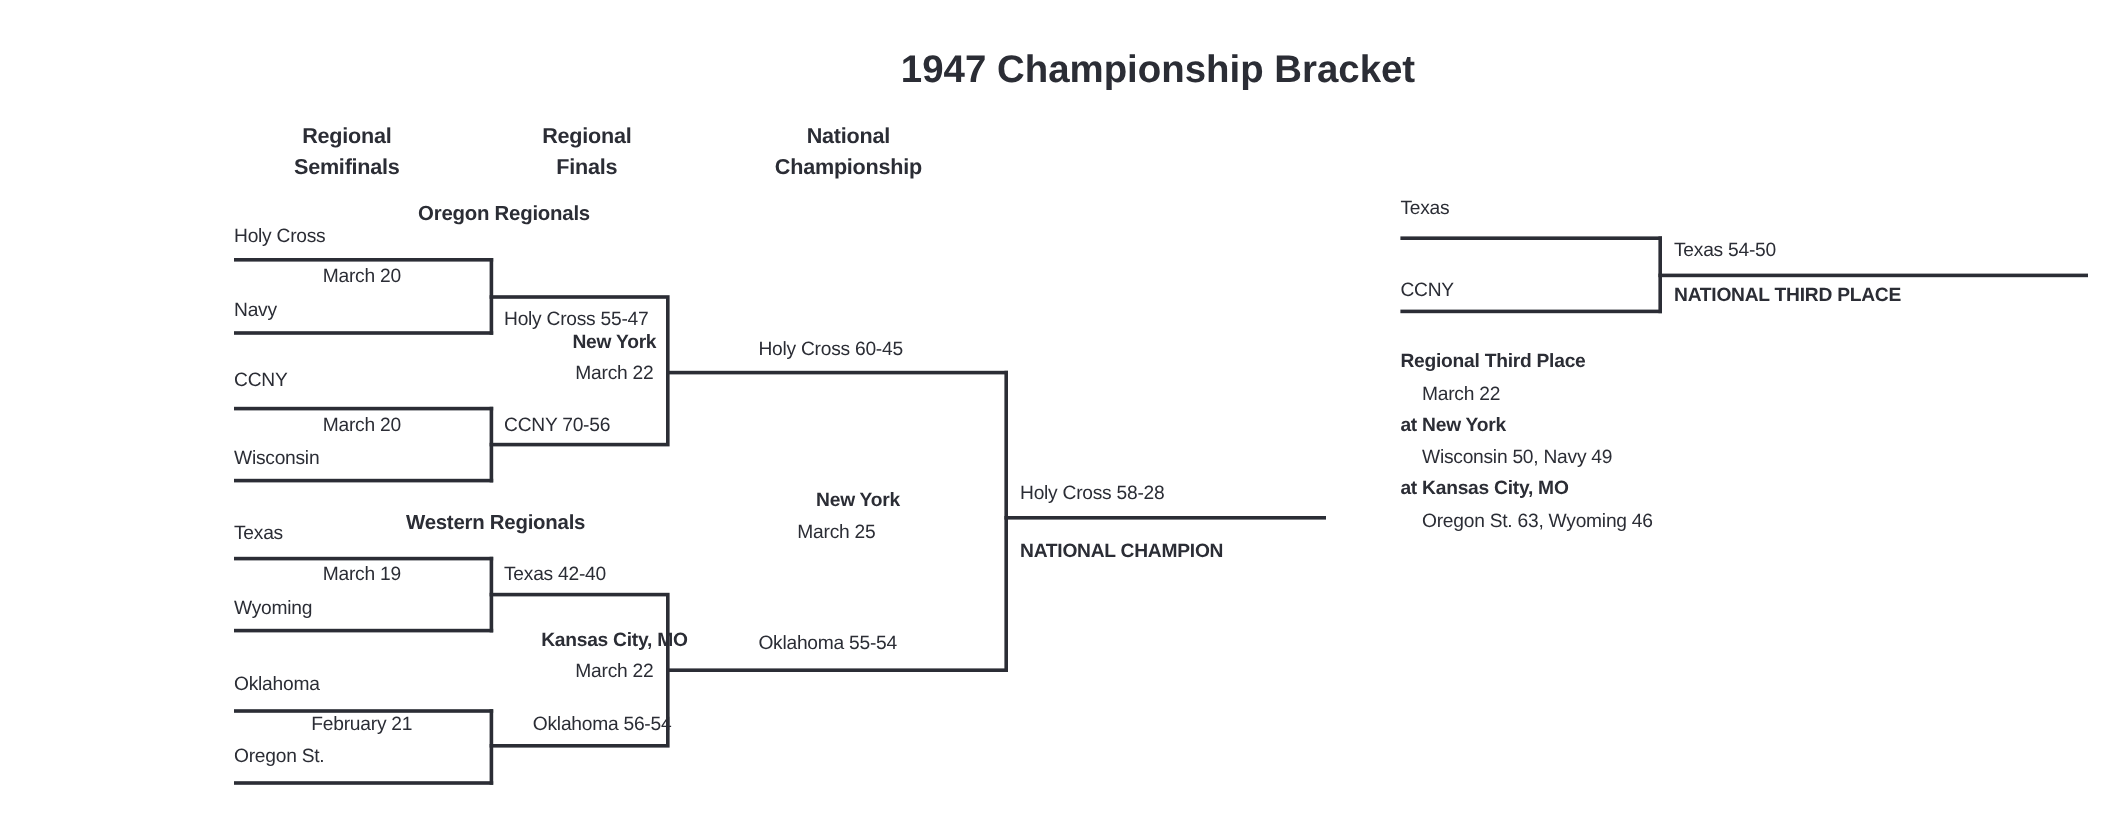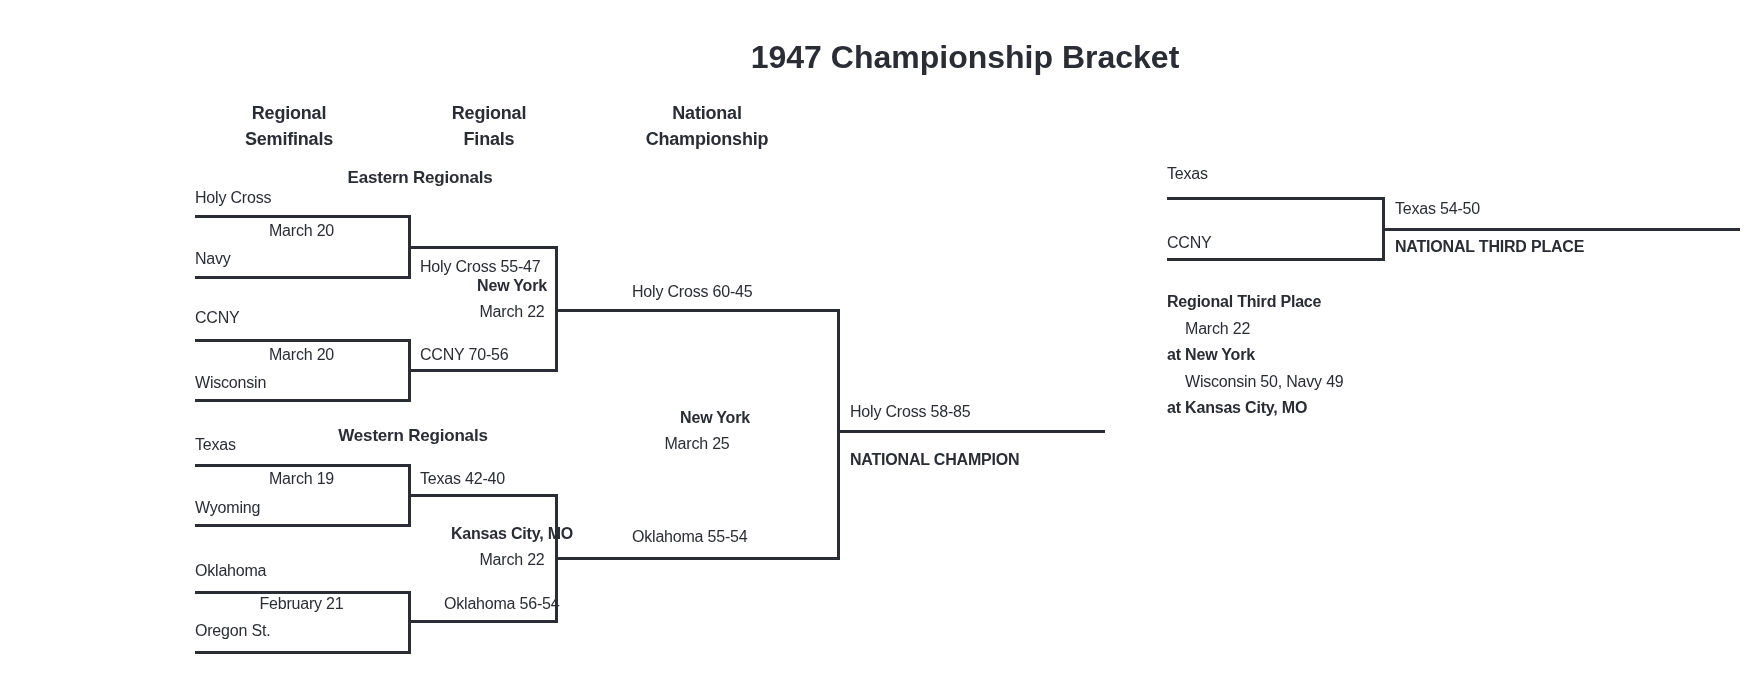--- a/index.html
+++ b/index.html
@@ -46,21 +46,21 @@
   </div>
   <div class="abs colhead" style="left:394px;">
     <div>Regional</div>
     <div>Finals</div>
   </div>
   <div class="abs colhead" style="left:612px;">
     <div>National</div>
     <div>Championship</div>
   </div>
 
-  <div class="abs b17 ctr" style="left:330px;top:169px;width:180px;">Eastern Regionals</div>
+  <div class="abs b17 ctr" style="left:330px;top:169px;width:180px;">Oregon Regionals</div>
 
   <div class="abs t16" style="left:195px;top:190px;">Holy Cross</div>
   <div class="hline" style="left:195px;top:215px;width:216px;"></div>
   <div class="abs t16 ctr" style="left:195px;top:223px;width:213px;">March 20</div>
   <div class="abs t16" style="left:195px;top:251px;">Navy</div>
   <div class="hline" style="left:195px;top:276px;width:216px;"></div>
   <div class="vline" style="left:408px;top:215px;height:64px;"></div>
   <div class="abs t16" style="left:420px;top:223px;margin-top:36px;">Holy Cross 55-47</div>
   <div class="hline" style="left:408px;top:246px;width:147px;"></div>
 
@@ -101,34 +101,35 @@
 
   <div class="vline" style="left:555px;top:494px;height:129px;"></div>
   <div class="abs b16 ctr" style="left:417px;top:526px;width:190px;">Kansas City, MO</div>
   <div class="abs t16 ctr" style="left:417px;top:552px;width:190px;">March 22</div>
   <div class="abs t16" style="left:632px;top:529px;">Oklahoma 55-54</div>
   <div class="hline" style="left:555px;top:557px;width:285px;"></div>
 
   <div class="vline" style="left:837px;top:309px;height:251px;"></div>
   <div class="abs b16 ctr" style="left:620px;top:410px;width:190px;">New York</div>
   <div class="abs t16 ctr" style="left:602px;top:436px;width:190px;">March 25</div>
-  <div class="abs t16" style="left:850px;top:404px;">Holy Cross 58-85</div>
+  <div class="abs t16" style="left:850px;top:404px;">Holy Cross 58-28</div>
   <div class="hline" style="left:837px;top:430px;width:268px;"></div>
   <div class="abs b16" style="left:850px;top:452px;">NATIONAL CHAMPION</div>
 
   <div class="abs t16" style="left:1167px;top:166px;">Texas</div>
   <div class="hline" style="left:1167px;top:197px;width:218px;"></div>
   <div class="abs t16" style="left:1167px;top:235px;">CCNY</div>
   <div class="hline" style="left:1167px;top:258px;width:218px;"></div>
   <div class="vline" style="left:1382px;top:197px;height:64px;"></div>
   <div class="abs t16" style="left:1395px;top:201px;">Texas 54-50</div>
   <div class="hline" style="left:1382px;top:228px;width:358px;"></div>
   <div class="abs b16" style="left:1395px;top:239px;">NATIONAL THIRD PLACE</div>
 
   <div class="abs rtp-block" style="left:1167px;top:289px;">
     <div class="rtp-bold">Regional Third Place</div>
     <div class="rtp-indent">March 22</div>
     <div class="rtp-bold">at New York</div>
     <div class="rtp-indent">Wisconsin 50, Navy 49</div>
     <div class="rtp-bold">at Kansas City, MO</div>
+    <div class="rtp-indent">Oregon St. 63, Wyoming 46</div>
   </div>
 
 </div>
 
 </body></html>

